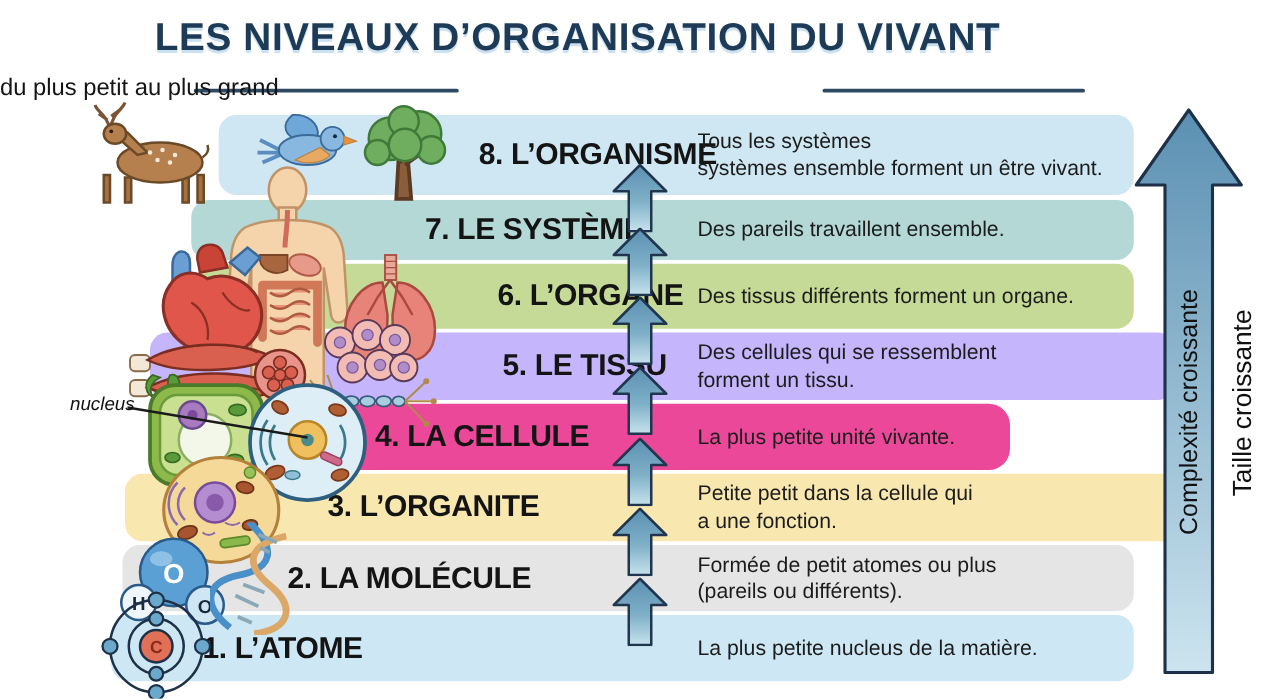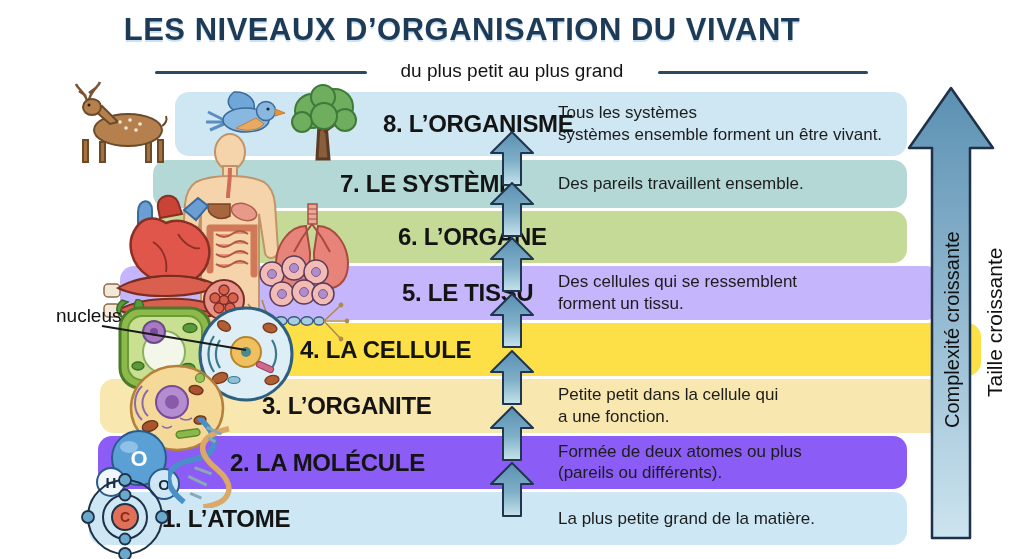--- a/index.html
+++ b/index.html
@@ -2,51 +2,51 @@
 <html><head>
 <meta charset="utf-8">
 <style>
   html,body{margin:0;padding:0;background:#fff;}
   #stage{position:relative;width:1024px;height:559px;background:#ffffff;overflow:hidden;
          font-family:"Liberation Sans", sans-serif;}
   
   .title{position:absolute;left:0;top:12px;width:924px;text-align:center;
          font-size:31px;font-weight:bold;letter-spacing:.5px;color:#1d3a56;
          text-shadow:0 2px 0 rgba(160,200,230,.55);}
-  .subtitle{position:absolute;left:0;top:60px;width:1024px;text-align:center;
+  .subtitle{position:absolute;left:0;top:60px;width:1024px;text-align:left;
             font-size:19px;color:#141414;}
   .sub-line{position:absolute;top:71px;height:3px;background:#2e4a63;border-radius:2px;}
   .sub-line.left{left:155px;width:212px;}
   .sub-line.right{left:658px;width:210px;}
   
   .band{position:absolute;border-radius:14px;z-index:1;}
   .r8{left:175px;top:92px; width:732px;height:64px;background:#cfe7f2;--lx:208px;--dx:383px;}
   .r7{left:153px;top:160px;width:754px;height:48px;background:#b3d8d6;--lx:187px;--dx:405px;}
   .r6{left:159px;top:211px;width:748px;height:52px;background:#c5da96;--lx:239px;--dx:399px;}
   .r5{left:120px;top:266px;width:820px;height:54px;background:#c4b5fd;--lx:282px;--dx:438px;}
-  .r4{left:122px;top:323px;width:859px;height:53px;background:#fde047;--lx:178px;--dx:436px;}
+  .r4{left:122px;top:323px;width:686px;height:53px;background:#ec4899;border-radius:17px;--lx:178px;--dx:436px;}
   .r3{left:100px;top:379px;width:807px;height:54px;background:#f8e7af;padding-left:43px;--lx:162px;--dx:458px;}
-  .r2{left:98px; top:436px;width:809px;height:53px;background:#8b5cf6;--lx:132px;--dx:460px;}
+  .r2{left:98px; top:436px;width:809px;height:53px;background:#e5e5e5;--lx:132px;--dx:460px;}
   .r1{left:89px; top:492px;width:818px;height:53px;background:#cde8f4;--lx:73px; --dx:469px;}
   .lvl-label{position:absolute;left:var(--lx);top:50%;transform:translateY(-50%);
              font-size:24px;font-weight:bold;color:#141414;letter-spacing:-.3px;white-space:nowrap;}
   .lvl-desc{position:absolute;left:var(--dx);top:50%;transform:translateY(-50%);
             width:345px;font-size:17px;line-height:1.28;color:#1c1c1c;white-space:pre-line;}
   
   .up-arrow{position:absolute;left:489px;width:46px;height:55px;z-index:2;}
   .a1{top:131px;}.a2{top:182px;}.a3{top:237px;}.a4{top:293px;}
   .a5{top:350px;}.a6{top:406px;}.a7{top:462px;}
   .big-arrow{position:absolute;left:905px;top:86px;width:96px;height:460px;z-index:2;}
   .v-label{position:absolute;z-index:3;display:flex;align-items:center;justify-content:center;
            writing-mode:vertical-rl;transform:rotate(180deg);color:#111;}
   .v-label.complexity{left:933px;top:170px;width:38px;height:320px;font-size:20px;}
   .v-label.size{left:977px;top:165px;width:36px;height:315px;font-size:21px;}
   
   .illus{position:absolute;z-index:3;}
-  .nucleus-label{position:absolute;left:56px;top:305px;z-index:4;font-size:19px;color:#111;}
+  .nucleus-label{position:absolute;left:56px;top:315px;z-index:4;font-size:15px;color:#111;font-style:italic;}
   svg text{font-family:"Liberation Sans", sans-serif;}
 </style>
 </head>
 <body>
 
 <div id="stage">
 
   <svg width="0" height="0" style="position:absolute" aria-hidden="true">
     <defs>
       <linearGradient id="upgrad" x1="0" y1="0" x2="0" y2="1">
@@ -70,42 +70,44 @@
     <div class="lvl-label">8. L’ORGANISME</div>
     <div class="lvl-desc">Tous les systèmes
 systèmes ensemble forment un être vivant.</div>
   </div>
   <div class="band r7">
     <div class="lvl-label">7. LE SYSTÈME</div>
     <div class="lvl-desc">Des pareils travaillent ensemble.</div>
   </div>
   <div class="band r6">
     <div class="lvl-label">6. L’ORGANE</div>
+    <div class="lvl-desc">Des tissus différents forment un organe.</div>
   </div>
   <div class="band r5">
     <div class="lvl-label">5. LE TISSU</div>
     <div class="lvl-desc">Des cellules qui se ressemblent
 forment un tissu.</div>
   </div>
   <div class="band r4">
     <div class="lvl-label">4. LA CELLULE</div>
+    <div class="lvl-desc">La plus petite unité vivante.</div>
   </div>
   <div class="band r3">
     <div class="lvl-label">3. L’ORGANITE</div>
     <div class="lvl-desc">Petite petit dans la cellule qui
 a une fonction.</div>
   </div>
   <div class="band r2">
     <div class="lvl-label">2. LA MOLÉCULE</div>
-    <div class="lvl-desc">Formée de deux atomes ou plus
+    <div class="lvl-desc">Formée de petit atomes ou plus
 (pareils ou différents).</div>
   </div>
   <div class="band r1">
     <div class="lvl-label">1. L’ATOME</div>
-    <div class="lvl-desc">La plus petite grand de la matière.</div>
+    <div class="lvl-desc">La plus petite nucleus de la matière.</div>
   </div>
 
   <svg class="up-arrow a1" viewBox="0 0 46 55">
       <polygon points="23,1 44,22 32,22 32,54 14,54 14,22 2,22" fill="url(#upgrad)" stroke="#20364e" stroke-width="2" stroke-linejoin="round"></polygon>
     </svg>
   <svg class="up-arrow a2" viewBox="0 0 46 55">
       <polygon points="23,1 44,22 32,22 32,54 14,54 14,22 2,22" fill="url(#upgrad)" stroke="#20364e" stroke-width="2" stroke-linejoin="round"></polygon>
     </svg>
   <svg class="up-arrow a3" viewBox="0 0 46 55">
       <polygon points="23,1 44,22 32,22 32,54 14,54 14,22 2,22" fill="url(#upgrad)" stroke="#20364e" stroke-width="2" stroke-linejoin="round"></polygon>

